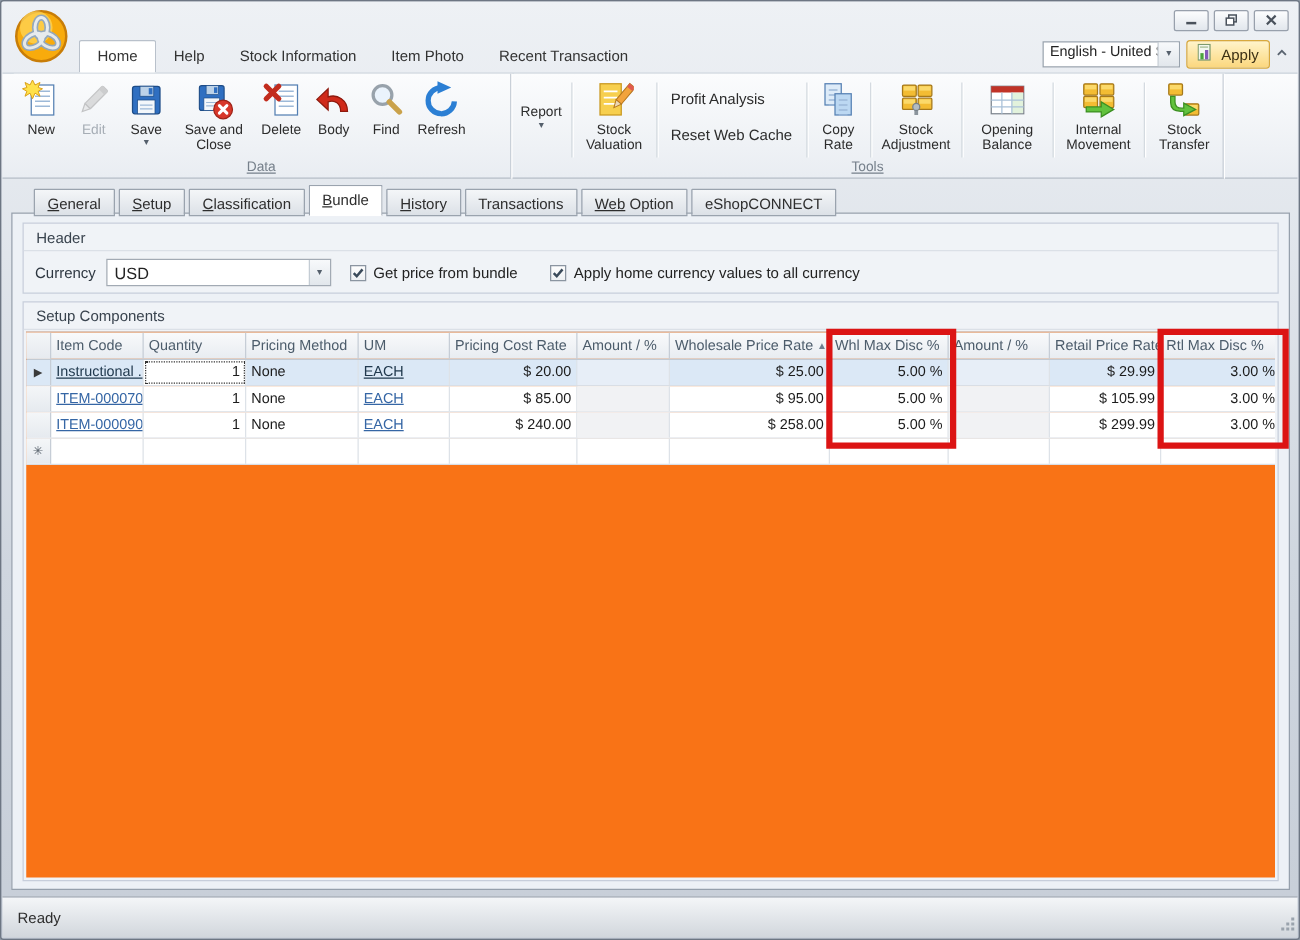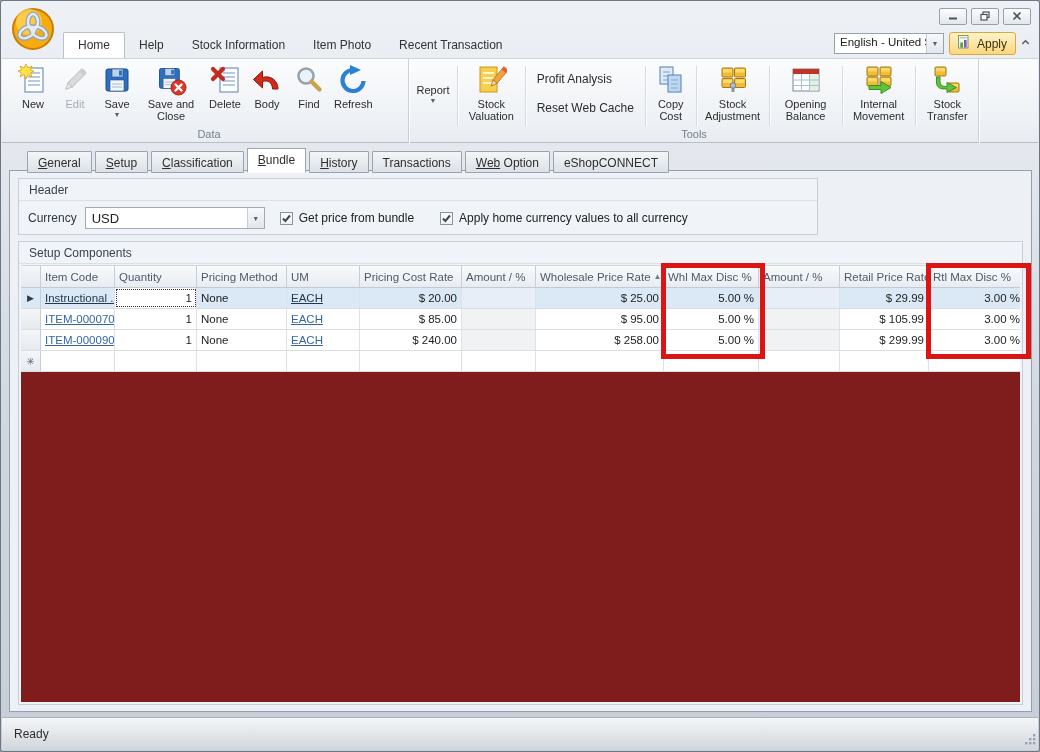--- a/index.html
+++ b/index.html
@@ -40,43 +40,43 @@
     text-align:center;}
   .rbtn .ric{width:32px;height:32px;flex:0 0 32px;}
   .rbtn .rlb{font-size:11px;line-height:12px;color:#2c2c2c;margin-top:2px;}
   .rbtn.disabled .rlb{color:#a6adb5;}
   .rbtn.disabled .ric{opacity:.5;filter:grayscale(1);}
   .rbtn.noicon{justify-content:center;height:60px;}
   .drop{font-size:7px;color:#55606c;margin-top:1px;line-height:7px;}
   .sstack{display:flex;flex-direction:column;justify-content:space-around;height:62px;padding:2px 6px;}
   .sbtn{font-size:12px;color:#2c2c2c;text-align:left;padding:2px 2px;white-space:nowrap;}
   .gdiv{width:1px;height:60px;background:#d4dae0;box-shadow:1px 0 0 #fff;margin:4px 3px 0;flex:0 0 1px;}
-  .glabel{position:absolute;bottom:3px;left:0;right:0;text-align:center;font-size:11px;color:#76808b;}
+  .glabel{position:absolute;bottom:3px;left:0;right:0;text-align:center;font-size:11px;color:#76808b;text-decoration:underline;}
   
   .ptabs{position:absolute;left:14px;top:147px;display:flex;align-items:flex-end;z-index:6;padding-left:12px;}
   .ptab{padding:4px 10px 3px;border:1px solid #9aa3ae;background:linear-gradient(#f4f6f8,#dce1e7);
     margin-right:3px;font-size:12px;color:#2e2e2e;border-radius:1px 1px 0 0;height:22px;}
   .ptab.active{background:#fff;height:25px;border-bottom:1px solid #fff;position:relative;z-index:7;}
   .ptab .u{text-decoration:underline;}
   
   .content{position:absolute;left:8px;top:169px;width:1023px;height:542px;background:#edf1f6;
     border:1px solid #96a0ac;}
   .gbox{position:absolute;left:8px;background:#f0f3f7;border:1px solid #c7cedb;}
-  #header-box{top:7px;width:800px;height:57px;}
+  #header-box{top:7px;width:1005px;height:57px;}
   #comp-box{top:70px;width:1005px;height:464px;}
   .gtitle{padding:4px 10px 3px;font-size:12px;color:#39434e;border-bottom:1px solid #dbe0e7;}
   .hrow{display:flex;align-items:center;padding:6px 9px;}
   .flabel{margin-right:8px;color:#2e3741;}
   .combo{display:flex;align-items:stretch;background:#fff;border:1px solid #a2aab4;height:22px;width:180px;}
   .combo .val{flex:1;padding:3px 6px;font-size:13px;}
   .cbx{display:flex;align-items:center;}
   .cbx .box{width:13px;height:13px;border:1px solid #8b95a1;background:linear-gradient(#fdfdfd,#edf0f3);
     margin-right:6px;display:flex;align-items:center;justify-content:center;}
   
-  .grid{position:absolute;left:2px;top:23px;right:2px;bottom:2px;background:#7f1d1d;overflow:hidden;
+  .grid{position:absolute;left:2px;top:23px;right:2px;bottom:2px;background:#f97316;overflow:hidden;
     border-top:1px solid #cfd5dd;}
   .ghead,.grow{display:flex;width:1004px;}
   .ghead{height:22px;background:linear-gradient(#f9fafb,#e8ecf1);border-bottom:1px solid #c2cad3;}
   .hcell{display:flex;align-items:center;padding:0 4px;border-right:1px solid #c6cdd6;font-size:11.5px;
     color:#4c5c6b;white-space:nowrap;overflow:hidden;}
   .sort{font-size:8px;color:#6e7f90;margin-left:3px;}
   .selc{flex:0 0 20px;background:linear-gradient(#f4f6f8,#e6eaef);border-right:1px solid #c6cdd6;
     display:flex;align-items:center;justify-content:center;color:#3a3a3a;font-size:9px;}
   .grow{height:21px;border-bottom:1px solid #d9dee5;background:#fff;}
   .gcell{display:flex;align-items:center;padding:0 4px;border-right:1px solid #dde2e8;font-size:11.5px;
@@ -281,21 +281,21 @@
                 <line x1="8" y1="8" x2="15" y2="8" stroke="#9db9d8" stroke-width="1.3"></line>
                 <line x1="8" y1="12" x2="15" y2="12" stroke="#9db9d8" stroke-width="1.3"></line>
                 <line x1="8" y1="16" x2="15" y2="16" stroke="#9db9d8" stroke-width="1.3"></line>
                 <line x1="8" y1="20" x2="15" y2="20" stroke="#9db9d8" stroke-width="1.3"></line>
                 <rect x="13" y="11" width="13" height="17" fill="#bcd8f2" stroke="#5580b3"></rect>
                 <line x1="16" y1="16" x2="23" y2="16" stroke="#9db9d8" stroke-width="1.3"></line>
                 <line x1="16" y1="20" x2="23" y2="20" stroke="#9db9d8" stroke-width="1.3"></line>
                 <line x1="16" y1="24" x2="23" y2="24" stroke="#9db9d8" stroke-width="1.3"></line>
                 <line x1="16" y1="28" x2="23" y2="28" stroke="#9db9d8" stroke-width="1.3"></line>
               </svg></div>
-            <div class="rlb">Copy Cost</div>
+            <div class="rlb">Copy Rate</div>
           </div>
           <div class="gdiv"></div>
           <div class="rbtn">
             <div class="ric"><svg width="32" height="32" viewBox="0 0 32 32">
                 <rect x="5" y="4" width="11" height="9" rx="1" fill="#f3bc33" stroke="#a5781b"></rect>
                 <rect x="6" y="5" width="9" height="3.5" fill="#fbd96a"></rect>
                 <rect x="17.5" y="4" width="11" height="9" rx="1" fill="#f3bc33" stroke="#a5781b"></rect>
                 <rect x="18.5" y="5" width="9" height="3.5" fill="#fbd96a"></rect>
                 <rect x="5" y="14.5" width="11" height="9" rx="1" fill="#f3bc33" stroke="#a5781b"></rect>
                 <rect x="6" y="15.5" width="9" height="3.5" fill="#fbd96a"></rect>

